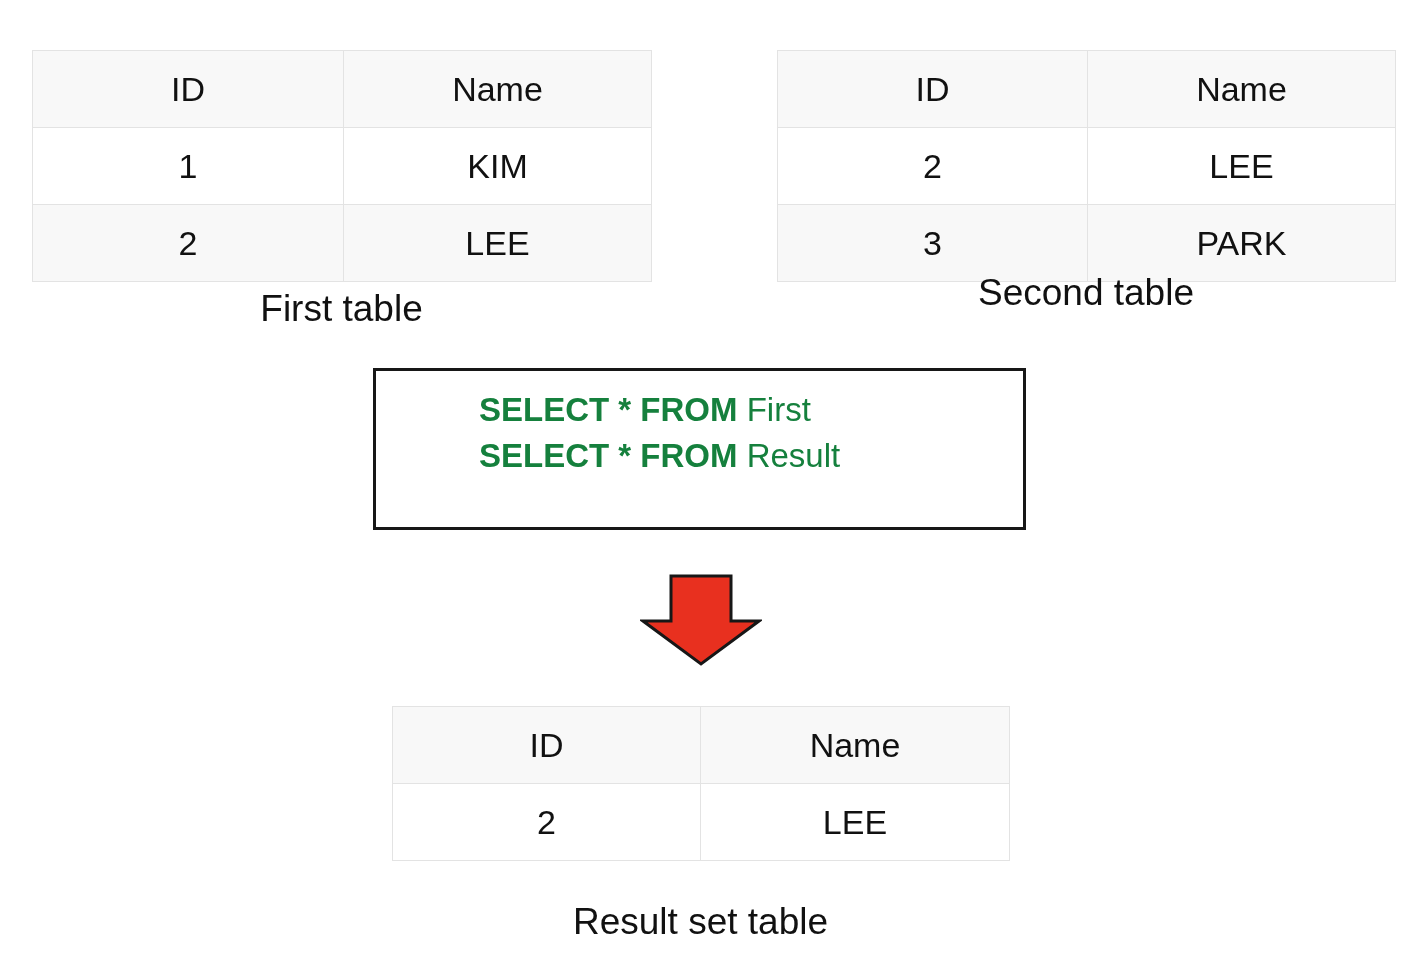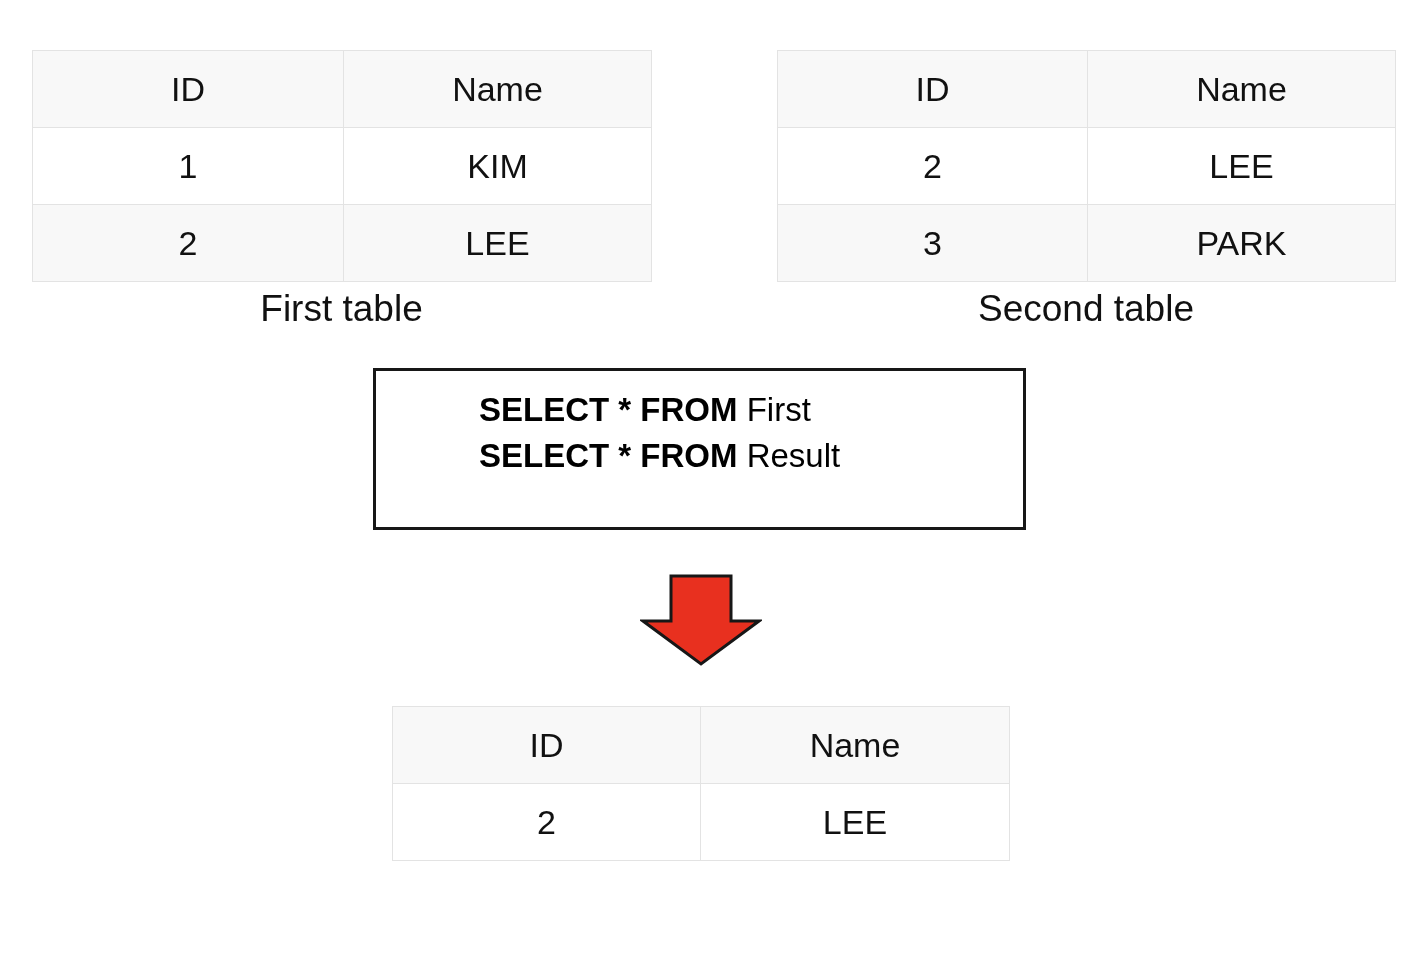--- a/index.html
+++ b/index.html
@@ -79,41 +79,41 @@
   
   .caption {
     position: absolute;
     font-size: 37px;
     line-height: 1;
     color: #111111;
     white-space: nowrap;
     text-align: center;
   }
   #caption-first  { left: 32px;  top: 290px; width: 619px; }
-  #caption-second { left: 777px; top: 290px; width: 618px; }
+  #caption-second { left: 777px; top: 274px; width: 618px; }
   #caption-result { left: 392px; top: 903px; width: 617px; }
 
   
   #sql-box {
     position: absolute;
     left: 373px;
     top: 368px;
     width: 653px;
     height: 162px;
     border: 3px solid #171717;
     background: #ffffff;
     box-sizing: border-box;
   }
   #sql-lines {
     position: absolute;
     left: 103px;
     top: 16px;
     font-size: 33px;
     line-height: 46px;
-    color: #000000;
+    color: #15803d;
     white-space: nowrap;
   }
   .sql-line { display: block; }
   .kw { font-weight: bold; }
   .ident { font-weight: normal; }
 
   
   #arrow-down {
     position: absolute;
     left: 640px;
@@ -191,14 +191,15 @@
       <tr class="shade">
         <th>ID</th>
         <th>Name</th>
       </tr>
       <tr class="plain">
         <td>2</td>
         <td>LEE</td>
       </tr>
     </tbody>
   </table>
+  <div class="caption" id="caption-result">Result set table</div>
 
 </div>
 
 </body></html>

